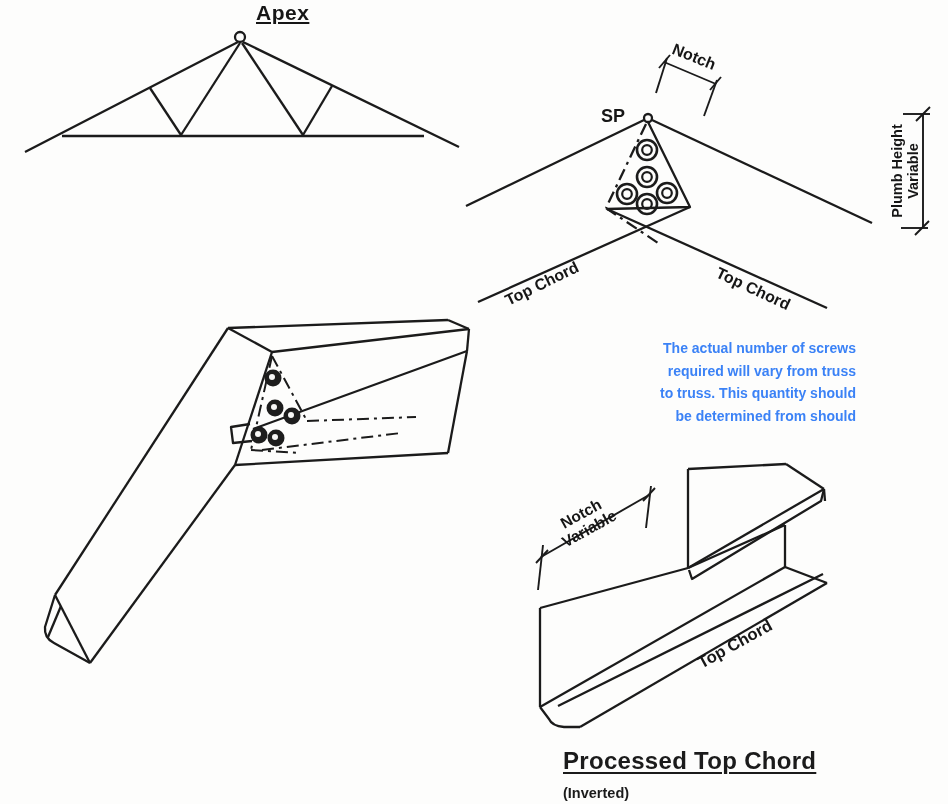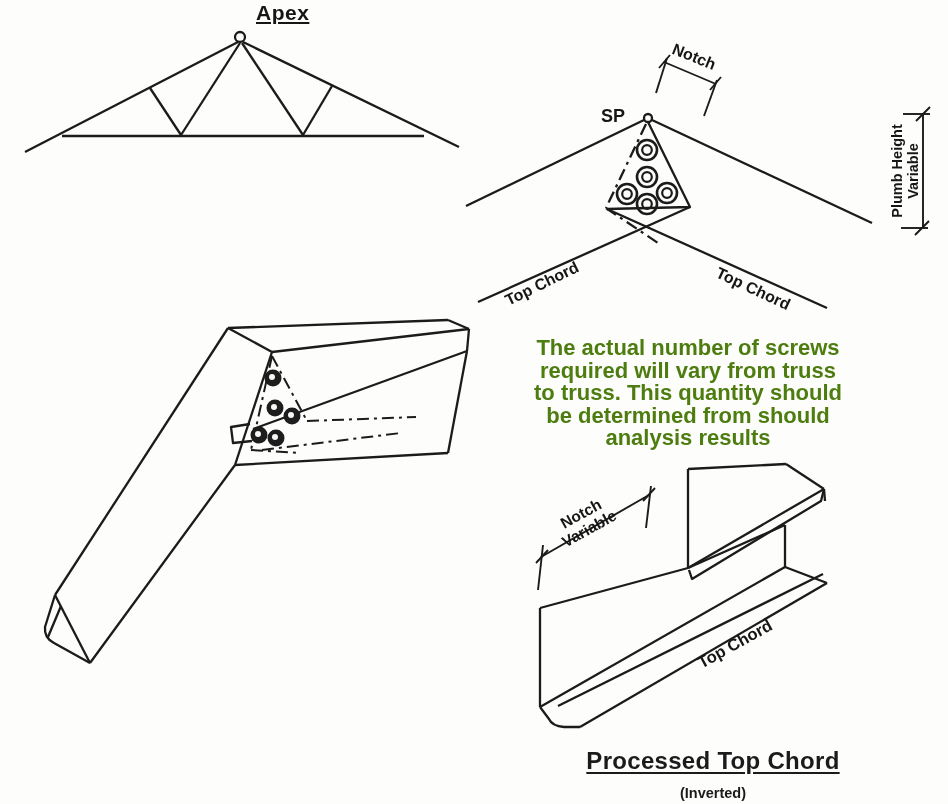--- a/index.html
+++ b/index.html
@@ -11,26 +11,26 @@
   }
   svg.linework{position:absolute;left:0;top:0;}
   .lbl{position:absolute;font-weight:bold;white-space:nowrap;color:#161616;}
   #apex-label{left:256px;top:1px;font-size:21px;letter-spacing:0.5px;text-decoration:underline;}
   #sp-label{left:601px;top:106px;font-size:18px;}
   #notch-label-detail{left:694px;top:57px;font-size:16px;transform:translate(-50%,-50%) rotate(22deg);}
   #top-chord-left{left:542px;top:284px;font-size:16px;transform:translate(-50%,-50%) rotate(-26deg);}
   #top-chord-right{left:753px;top:289px;font-size:16px;transform:translate(-50%,-50%) rotate(25deg);}
   #plumb-label{left:905px;top:171px;font-size:14.5px;line-height:16px;text-align:center;
     transform:translate(-50%,-50%) rotate(-90deg);}
-  #note-block{left:520px;top:337px;width:336px;text-align:center;font-size:22px;
-    font-weight:bold;line-height:22.5px;color:#4d7c0f;}
+  #note-block{left:520px;top:337px;width:336px;text-align:right;font-size:14px;
+    font-weight:bold;line-height:22.5px;color:#3b82f6;}
   #notch-variable-label{left:585px;top:521px;font-size:15.5px;line-height:17px;text-align:center;
     transform:translate(-50%,-50%) rotate(-29deg);}
   #top-chord-iso{left:735px;top:644px;font-size:16.5px;transform:translate(-50%,-50%) rotate(-29deg);}
-  #figure-title{left:563px;top:747px;width:300px;text-align:center;position:absolute;}
+  #figure-title{left:563px;top:747px;width:300px;text-align:left;position:absolute;}
   #figure-title .t{font-size:24px;font-weight:bold;text-decoration:underline;
     text-decoration-thickness:2px;text-underline-offset:3px;display:inline-block;letter-spacing:0.3px;}
   #figure-title .s{font-size:14.5px;font-weight:bold;margin-top:10px;}
 </style>
 </head>
 <body>
 
 <div id="page">
 
   <svg class="linework" width="948" height="804" viewBox="0 0 948 804" fill="none" stroke="#1b1b1b" stroke-width="2.3" stroke-linejoin="round">
@@ -179,21 +179,20 @@
   <div class="lbl" id="plumb-label">
     <div>Plumb Height</div>
     <div>Variable</div>
   </div>
 
   <div class="lbl" id="note-block">
     <div>The actual number of screws</div>
     <div>required will vary from truss</div>
     <div>to truss. This quantity should</div>
     <div>be determined from should</div>
-    <div>analysis results</div>
   </div>
 
   <div class="lbl" id="notch-variable-label">
     <div>Notch</div>
     <div>Variable</div>
   </div>
 
   <div class="lbl" id="top-chord-iso">Top Chord</div>
 
   <div id="figure-title">

